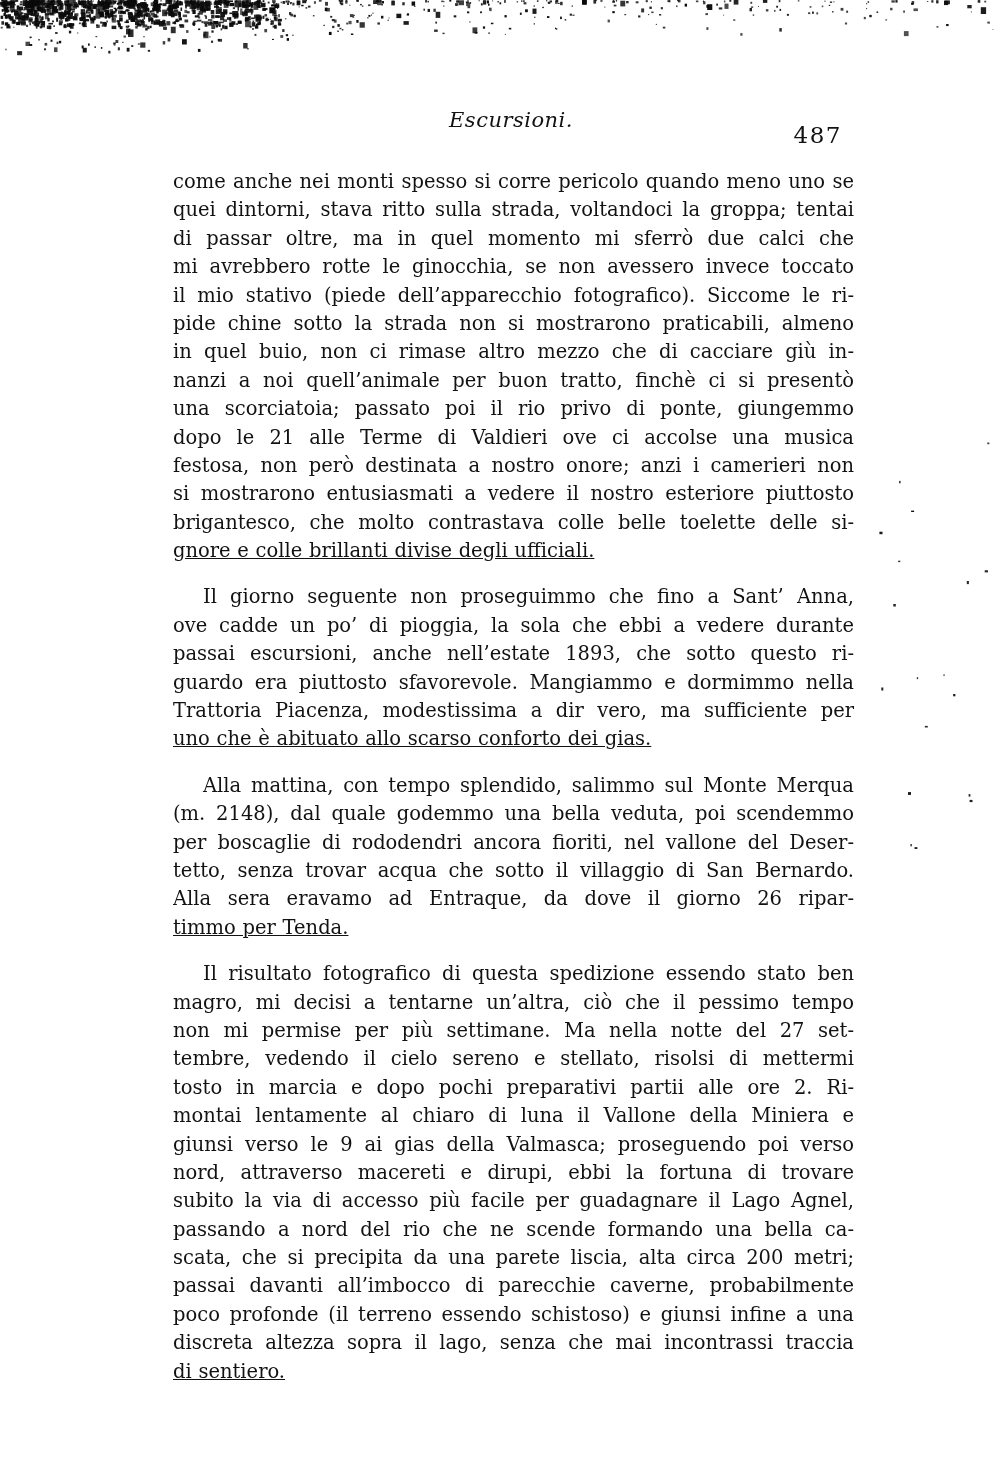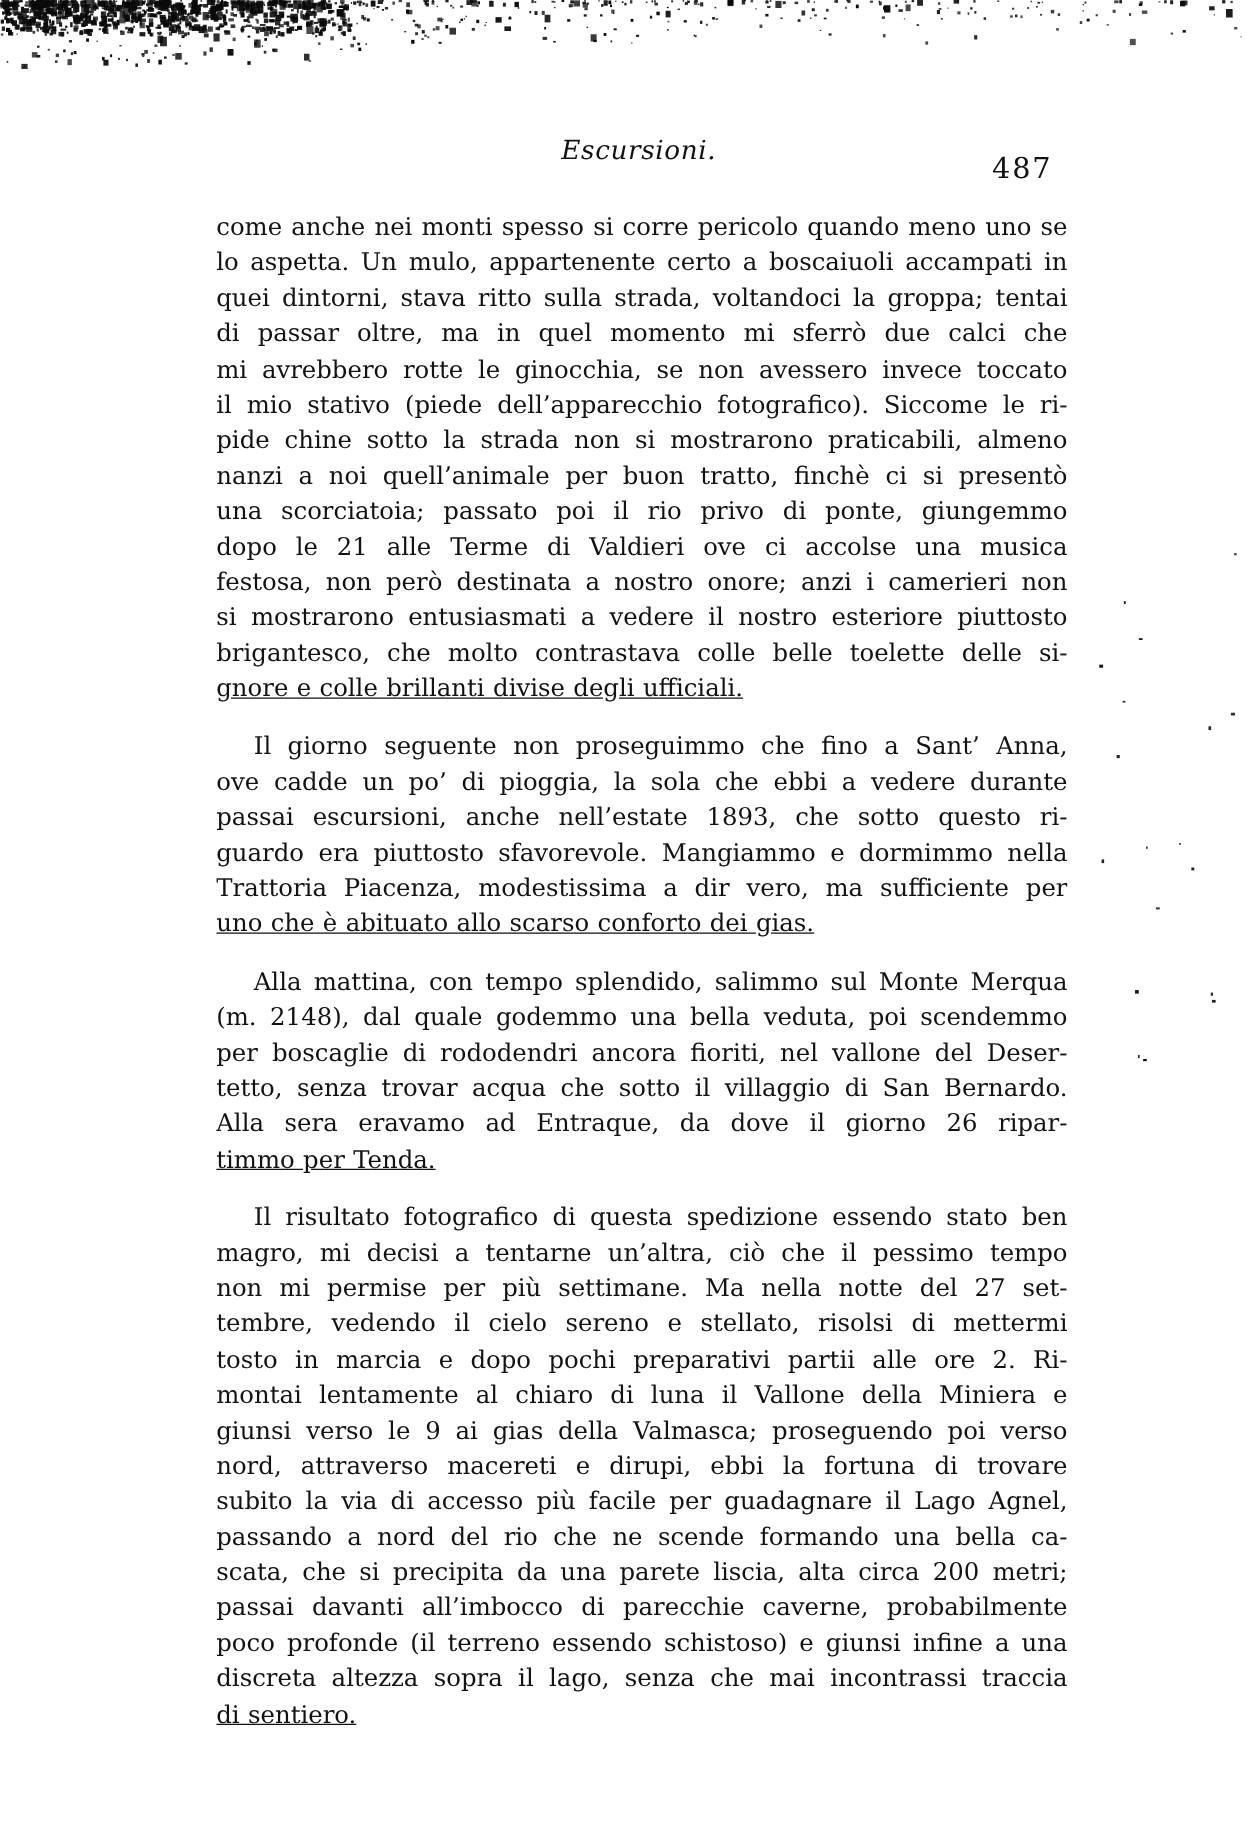--- a/index.html
+++ b/index.html
@@ -1179,26 +1179,26 @@
     </svg>
 
   <div class="running-header">
     <span class="header-title">Escursioni.</span>
     <span class="page-number">487</span>
   </div>
 
   <div class="page-body">
       <div class="para">
         <div class="line">come anche nei monti spesso si corre pericolo quando meno uno se</div>
-        <div class="line">lo aspetta. Un mulo, appartenente certo a boscaiuoli accampati in</div>
         <div class="line">quei dintorni, stava ritto sulla strada, voltandoci la groppa; tentai</div>
         <div class="line">di passar oltre, ma in quel momento mi sferrò due calci che</div>
         <div class="line">mi avrebbero rotte le ginocchia, se non avessero invece toccato</div>
         <div class="line">il mio stativo (piede dell’apparecchio fotografico). Siccome le ri-</div>
         <div class="line">pide chine sotto la strada non si mostrarono praticabili, almeno</div>
+        <div class="line">in quel buio, non ci rimase altro mezzo che di cacciare giù in-</div>
         <div class="line">nanzi a noi quell’animale per buon tratto, finchè ci si presentò</div>
         <div class="line">una scorciatoia; passato poi il rio privo di ponte, giungemmo</div>
         <div class="line">dopo le 21 alle Terme di Valdieri ove ci accolse una musica</div>
         <div class="line">festosa, non però destinata a nostro onore; anzi i camerieri non</div>
         <div class="line">si mostrarono entusiasmati a vedere il nostro esteriore piuttosto</div>
         <div class="line">brigantesco, che molto contrastava colle belle toelette delle si-</div>
         <div class="line lastline">gnore e colle brillanti divise degli ufficiali.</div>
       </div>
       <div class="para">
         <div class="line indent">Il giorno seguente non proseguimmo che fino a Sant’ Anna,</div>

